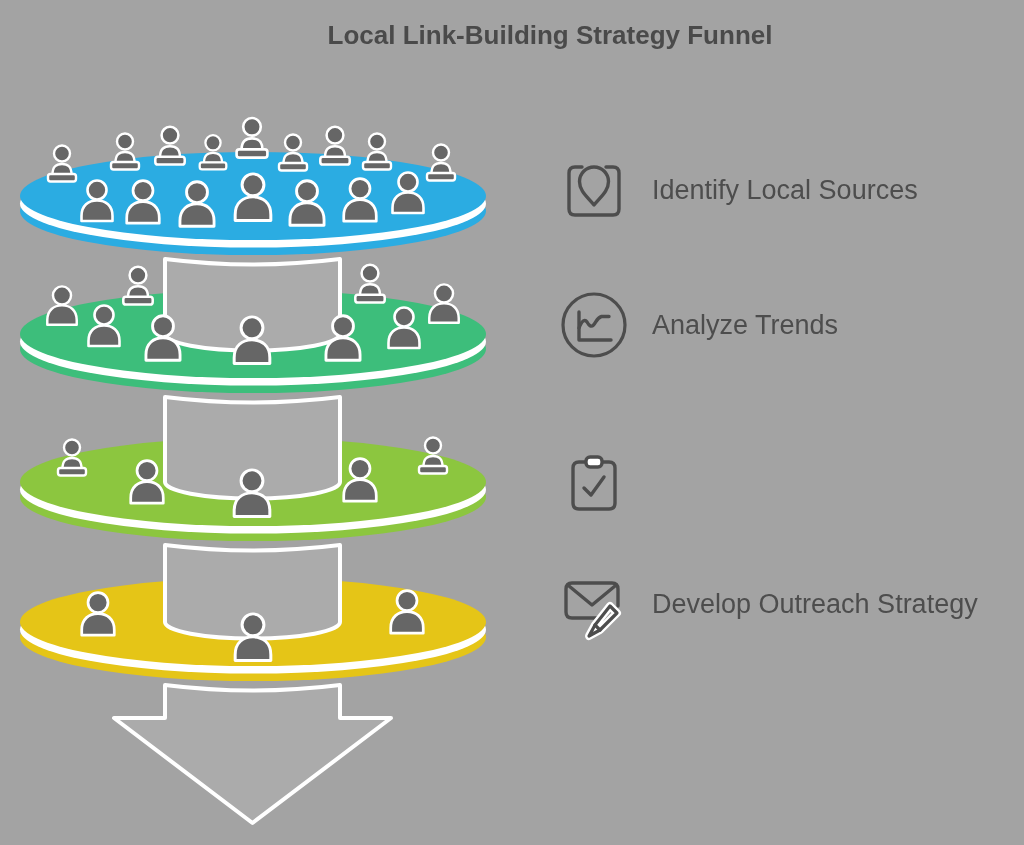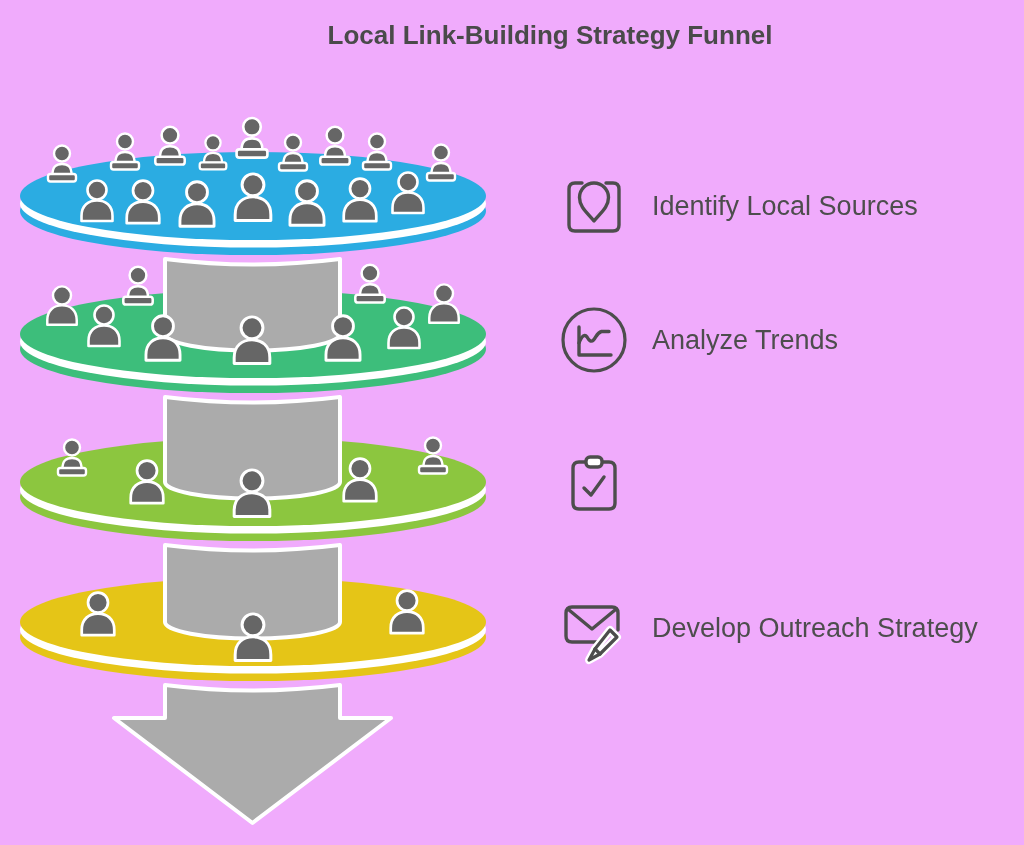--- a/index.html
+++ b/index.html
@@ -1,22 +1,22 @@
 <!DOCTYPE html>
 <html><head>
 <meta charset="utf-8">
 <style>
   html,body{margin:0;padding:0;background:#ffffff;}
-  .stage{position:relative;width:1024px;height:845px;background:#f0abfc;overflow:hidden;
+  .stage{position:relative;width:1024px;height:845px;background:#a3a3a3;overflow:hidden;
          font-family:"Liberation Sans",sans-serif;}
   .title{position:absolute;top:20px;left:550px;transform:translateX(-50%);
          font-size:26px;font-weight:700;color:#4a4a4a;white-space:nowrap;margin:0;}
   .funnel-svg{position:absolute;left:0;top:0;}
   .step{position:absolute;left:556px;display:flex;align-items:center;gap:20px;height:76px;}
-  .step.s1{top:168px}.step.s2{top:302px}.step.s3{top:445px}.step.s4{top:590px}
+  .step.s1{top:152px}.step.s2{top:287px}.step.s3{top:445px}.step.s4{top:566px}
   .step-label{font-size:27px;color:#4d4d4d;line-height:1;white-space:nowrap;}
   .icon-box{width:76px;height:76px;flex:0 0 76px;}
 </style>
 </head>
 <body>
 
 <div class="stage">
 
   <h1 class="title">Local Link-Building Strategy Funnel</h1>
 

